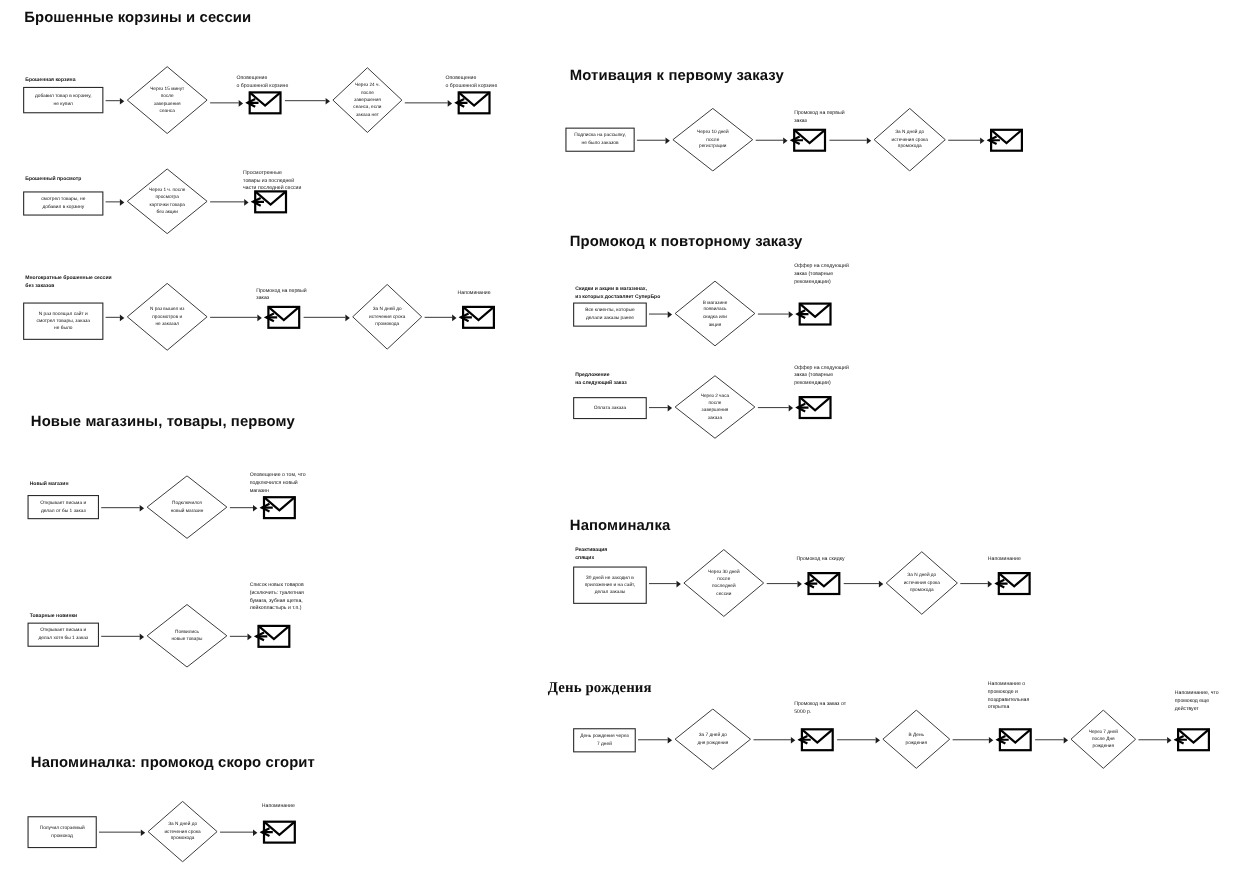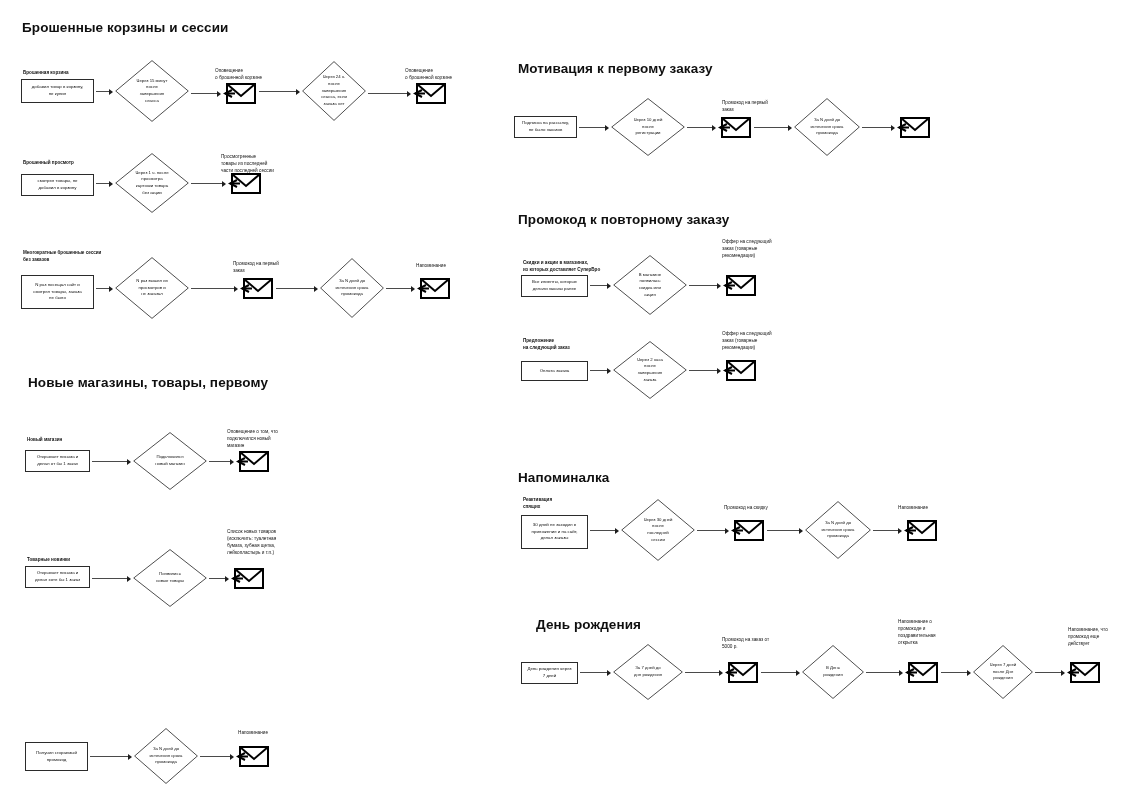--- a/index.html
+++ b/index.html
@@ -100,26 +100,27 @@
     width:0;height:0;
     border-top:3px solid transparent;
     border-bottom:3px solid transparent;
     border-left:4.5px solid #1d1d1d;
   }
 </style>
 </head>
 <body>
 
 <div id="canvas">
-    <div class="section-title" style="left: 22px; top: 20px;">Брошенные корзины и сессии</div>
+    <div class="section-title" style="left: 22px; top: 8px;">Брошенные корзины и сессии</div>
     <div class="section-title" style="left: 28px; top: 375px;">Новые магазины, товары, первому</div>
+    <div class="section-title" style="left: 28px; top: 685px;">Напоминалка: промокод скоро сгорит</div>
     <div class="section-title" style="left: 518px; top: 61px;">Мотивация к первому заказу</div>
     <div class="section-title" style="left: 518px; top: 212px;">Промокод к повторному заказу</div>
     <div class="section-title" style="left: 518px; top: 470px;">Напоминалка</div>
-    <div class="section-title" style="left: 536px; top: 617px;">День рождения</div>
+    <div class="section-title" style="left: 498px; top: 617px; font-family: Liberation Serif, serif;">День рождения</div>
     <div class="caption" style="left: 23px; top: 70px;">Брошенная корзина</div>
     <div class="box" style="left: 21px; top: 79px; width: 73px; height: 24px;">добавил товар в корзину,
 не купил</div>
     <div class="line" style="left: 96px; top: 91px; width: 13px;"></div>
     <div class="arrow" style="left: 109px; top: 88.5px;"></div>
     <div class="diamond" style="left: 115px; top: 60px; width: 74px; height: 62px;">
       <svg viewBox="0 0 100 100" preserveAspectRatio="none" class="dshape">
         <polygon points="50,1 99,50 50,99 1,50" fill="#fff" stroke="#3a3a3a" stroke-width="0.9" vector-effect="non-scaling-stroke"></polygon>
       </svg>
       <div class="dtext">Через 15 минут

